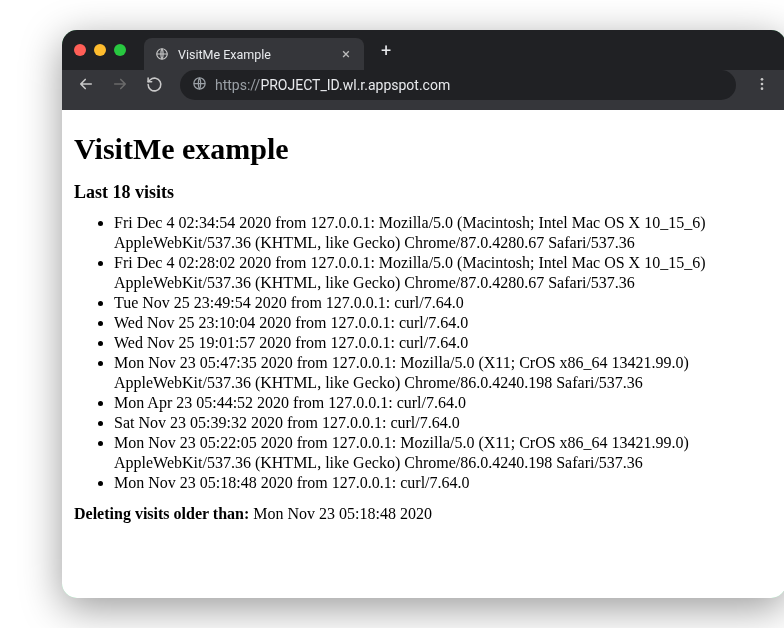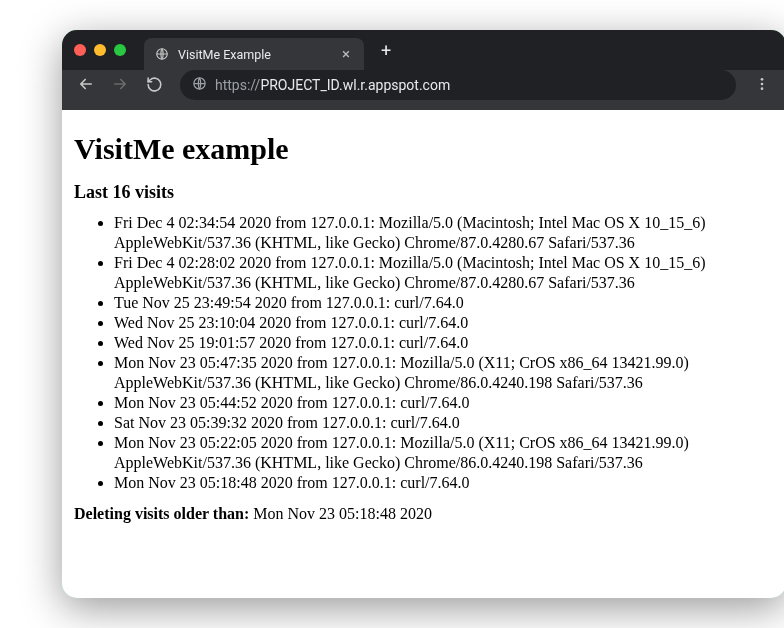--- a/index.html
+++ b/index.html
@@ -227,29 +227,29 @@
       <svg width="16" height="16" viewBox="0 0 24 24" fill="currentColor">
           <circle cx="12" cy="5" r="2"></circle>
           <circle cx="12" cy="12" r="2"></circle>
           <circle cx="12" cy="19" r="2"></circle>
         </svg>
     </div>
   </div>
 
   <div class="content">
     <h1>VisitMe example</h1>
-    <h3>Last 16 visits</h3>
+    <h3>Last 18 visits</h3>
     <ul>
       <li>Fri Dec 4 02:34:54 2020 from 127.0.0.1: Mozilla/5.0 (Macintosh; Intel Mac OS X 10_15_6) AppleWebKit/537.36 (KHTML, like Gecko) Chrome/87.0.4280.67 Safari/537.36</li>
       <li>Fri Dec 4 02:28:02 2020 from 127.0.0.1: Mozilla/5.0 (Macintosh; Intel Mac OS X 10_15_6) AppleWebKit/537.36 (KHTML, like Gecko) Chrome/87.0.4280.67 Safari/537.36</li>
       <li>Tue Nov 25 23:49:54 2020 from 127.0.0.1: curl/7.64.0</li>
       <li>Wed Nov 25 23:10:04 2020 from 127.0.0.1: curl/7.64.0</li>
       <li>Wed Nov 25 19:01:57 2020 from 127.0.0.1: curl/7.64.0</li>
       <li>Mon Nov 23 05:47:35 2020 from 127.0.0.1: Mozilla/5.0 (X11; CrOS x86_64 13421.99.0) AppleWebKit/537.36 (KHTML, like Gecko) Chrome/86.0.4240.198 Safari/537.36</li>
-      <li>Mon Nov 23 05:44:52 2020 from 127.0.0.1: curl/7.64.0</li>
+      <li>Mon Apr 23 05:44:52 2020 from 127.0.0.1: curl/7.64.0</li>
       <li>Sat Nov 23 05:39:32 2020 from 127.0.0.1: curl/7.64.0</li>
       <li>Mon Nov 23 05:22:05 2020 from 127.0.0.1: Mozilla/5.0 (X11; CrOS x86_64 13421.99.0) AppleWebKit/537.36 (KHTML, like Gecko) Chrome/86.0.4240.198 Safari/537.36</li>
       <li>Mon Nov 23 05:18:48 2020 from 127.0.0.1: curl/7.64.0</li>
     </ul>
     <p class="deleting">
       <span class="label">Deleting visits older than:</span>
       <span>Mon Nov 23 05:18:48 2020</span>
     </p>
   </div>
 

